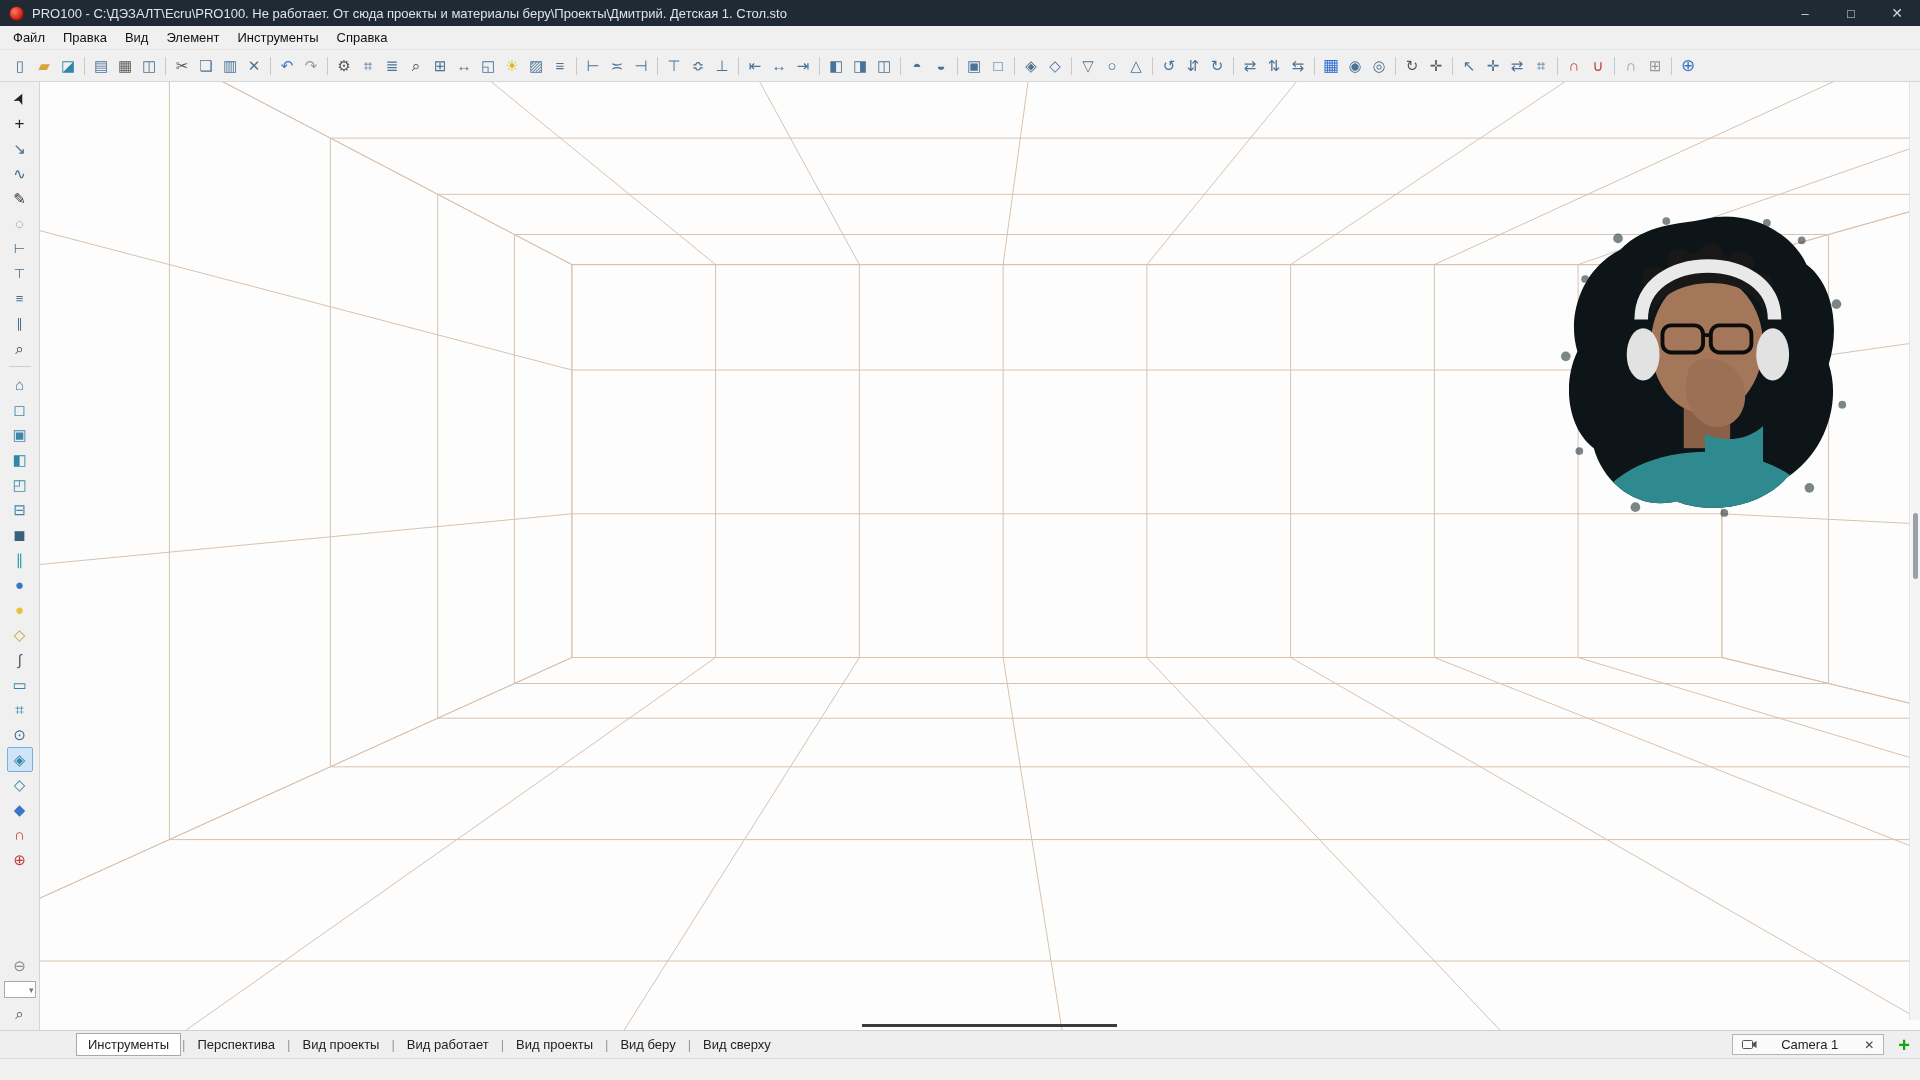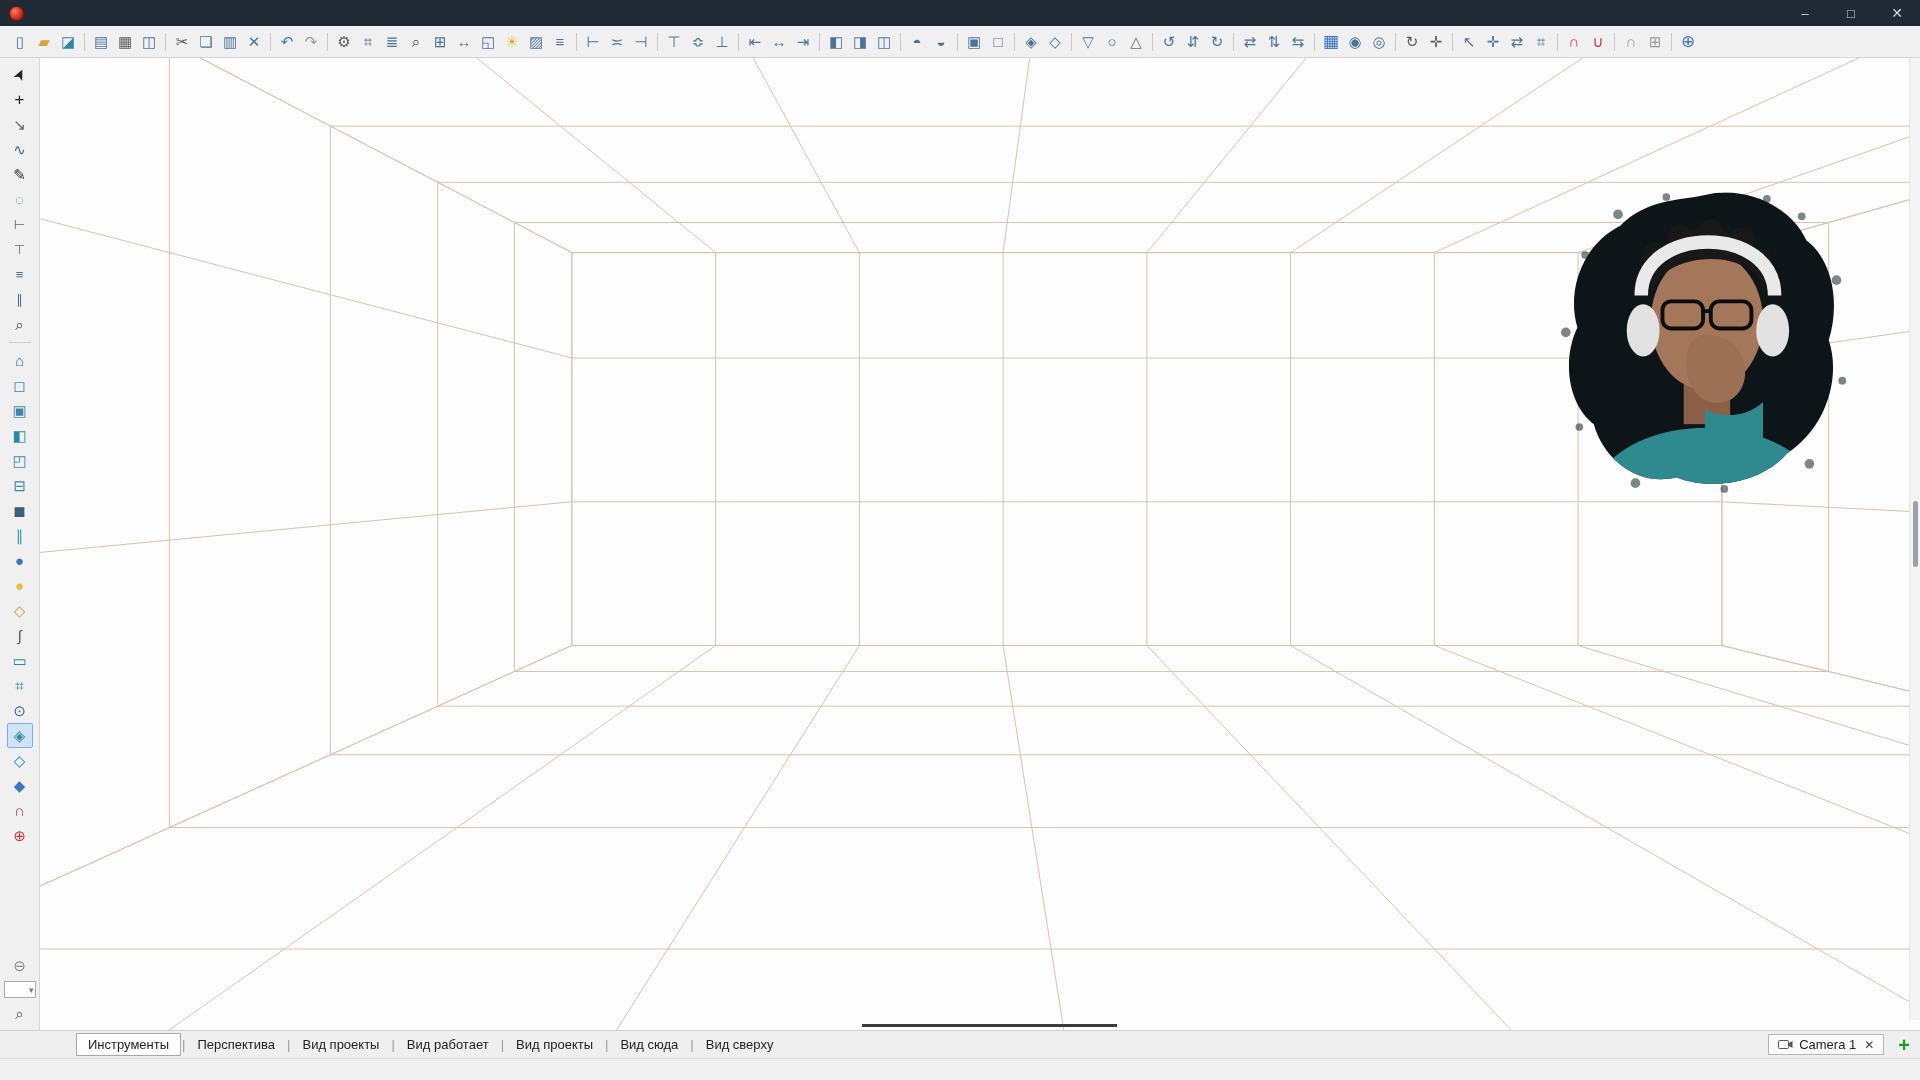--- a/index.html
+++ b/index.html
@@ -42,41 +42,50 @@
   .vscroll{position:absolute;right:0;top:0;bottom:10px;width:11px;background:#f4f4f4;border-left:1px solid #e4e4e4;}
   .vthumb{position:absolute;top:46%;height:66px;width:5px;left:3px;background:#9aa0a6;border-radius:3px;}
   .hscroll{position:absolute;left:0;right:11px;bottom:0;height:9px;}
   .hthumb{position:absolute;left:44%;width:255px;height:3px;bottom:3px;background:#3c3c3c;}
 
   
   .tabsbar{height:28px;background:#efefef;border-top:1px solid #d0d0d0;display:flex;align-items:center;font-size:13px;color:#222;padding:0 10px 0 76px;flex:0 0 auto;}
   .view-tab{padding:3px 11px;cursor:default;white-space:nowrap;}
   .view-tab.active{background:#ffffff;border:1px solid #a8a8a8;}
   .tab-sep{color:#9a9a9a;margin:0 1px;}
-  .camera-tab{margin-left:auto;display:flex;align-items:center;gap:6px;border:1px solid #b5b5b5;background:#fafafa;padding:2px 9px;white-space:nowrap;}
+  .camera-tab{margin-left:auto;display:flex;align-items:center;gap:24px;border:1px solid #b5b5b5;background:#fafafa;padding:2px 9px;white-space:nowrap;}
   .camera-tab .cam-close{color:#444;font-size:12px;margin-left:2px;}
   .add-view{color:#17a517;font-size:20px;font-weight:bold;margin-left:14px;line-height:1;}
 
   
   .statusbar{height:22px;background:#f0f0f0;border-top:1px solid #dadada;flex:0 0 auto;}
 </style>
 </head>
 <body>
 
 <div class="app">
 
   <div class="titlebar">
     <div class="app-icon"></div>
+    <div class="title-text">PRO100 - C:\ДЭЗАЛТ\Ecru\PRO100. Не работает. От сюда проекты и материалы беру\Проекты\Дмитрий. Детская 1. Стол.sto</div>
     <div class="win-controls">
       <div class="win-btn">–</div>
       <div class="win-btn">□</div>
       <div class="win-btn close">✕</div>
     </div>
   </div>
 
+  <div class="menubar">
+      <div class="menu-item">Файл</div>
+      <div class="menu-item">Правка</div>
+      <div class="menu-item">Вид</div>
+      <div class="menu-item">Элемент</div>
+      <div class="menu-item">Инструменты</div>
+      <div class="menu-item">Справка</div>
+    </div>
 
   <div class="toolbar">
       <div class="tb-btn">
         <span class="glyph">▯</span>
       </div>
       <div class="tb-btn">
         <span class="glyph" style="color: rgb(217, 163, 60);">▰</span>
       </div>
       <div class="tb-btn">
         <span class="glyph" style="color: rgb(46, 134, 168);">◪</span>
@@ -457,21 +466,21 @@
         <div class="view-tab active">Инструменты</div>
         <span class="tab-sep">|</span>
         <div class="view-tab">Перспектива</div>
         <span class="tab-sep">|</span>
         <div class="view-tab">Вид проекты</div>
         <span class="tab-sep">|</span>
         <div class="view-tab">Вид работает</div>
         <span class="tab-sep">|</span>
         <div class="view-tab">Вид проекты</div>
         <span class="tab-sep">|</span>
-        <div class="view-tab">Вид сюда</div>
+        <div class="view-tab">Вид беру</div>
         <span class="tab-sep">|</span>
         <div class="view-tab">Вид сверху</div>
       </div>
     <div class="camera-tab">
       <svg width="15" height="11" viewBox="0 0 15 11">
         <rect x="0.5" y="1.5" width="10" height="8" rx="1" fill="none" stroke="#555" stroke-width="1"></rect>
         <path d="M11,4 L14.5,2 L14.5,9 L11,7 Z" fill="#555"></path>
       </svg>
       <span>Camera 1</span>
       <span class="cam-close">✕</span>

